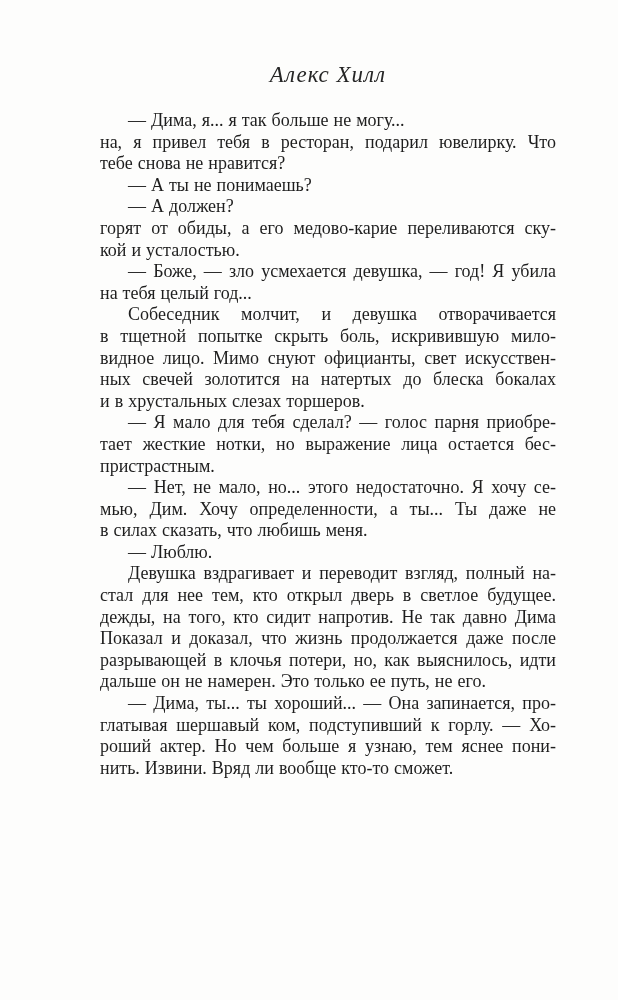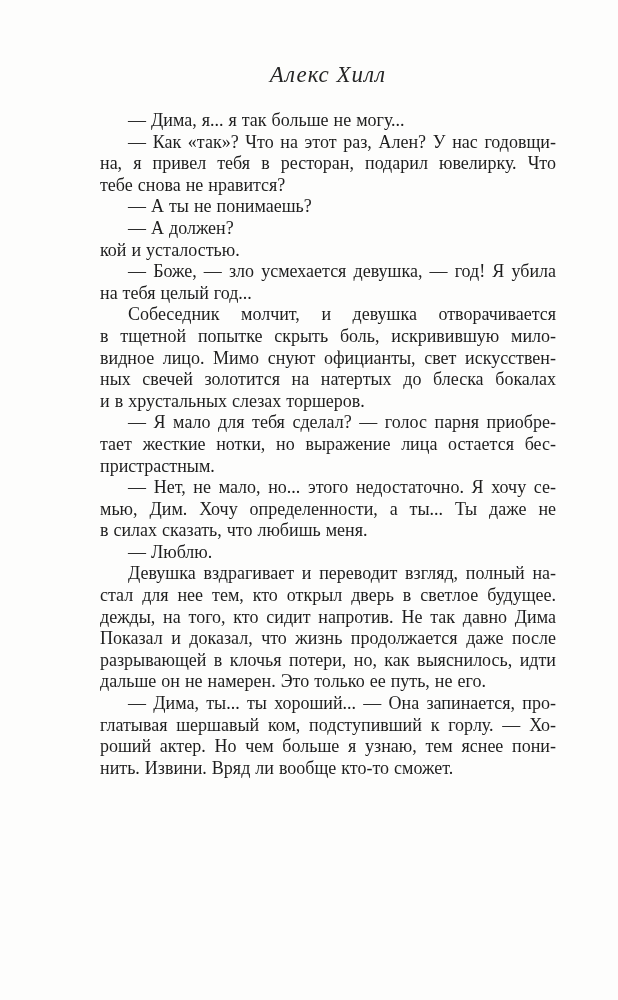--- a/index.html
+++ b/index.html
@@ -64,31 +64,31 @@
 <body>
 
 <div class="book-page">
   <div class="running-header">Алекс Хилл</div>
 
   <div class="text-block">
       <div class="para">
         <div class="line first last">— Дима, я... я так больше не могу...</div>
       </div>
       <div class="para">
-        <div class="line first">— Как «так»? Что на этот раз, Ален? У нас годовщи-</div>
         <div class="line">на, я привел тебя в ресторан, подарил ювелирку. Что</div>
         <div class="line last">тебе снова не нравится?</div>
       </div>
       <div class="para">
         <div class="line first last">— А ты не понимаешь?</div>
       </div>
       <div class="para">
         <div class="line first last">— А должен?</div>
       </div>
       <div class="para">
+        <div class="line">горят от обиды, а его медово-карие переливаются ску-</div>
         <div class="line last">кой и усталостью.</div>
       </div>
       <div class="para">
         <div class="line first">— Боже, — зло усмехается девушка, — год! Я убила</div>
         <div class="line last">на тебя целый год...</div>
       </div>
       <div class="para">
         <div class="line first">Собеседник молчит, и девушка отворачивается</div>
         <div class="line">в тщетной попытке скрыть боль, искривившую мило-</div>
         <div class="line">видное лицо. Мимо снуют официанты, свет искусствен-</div>

